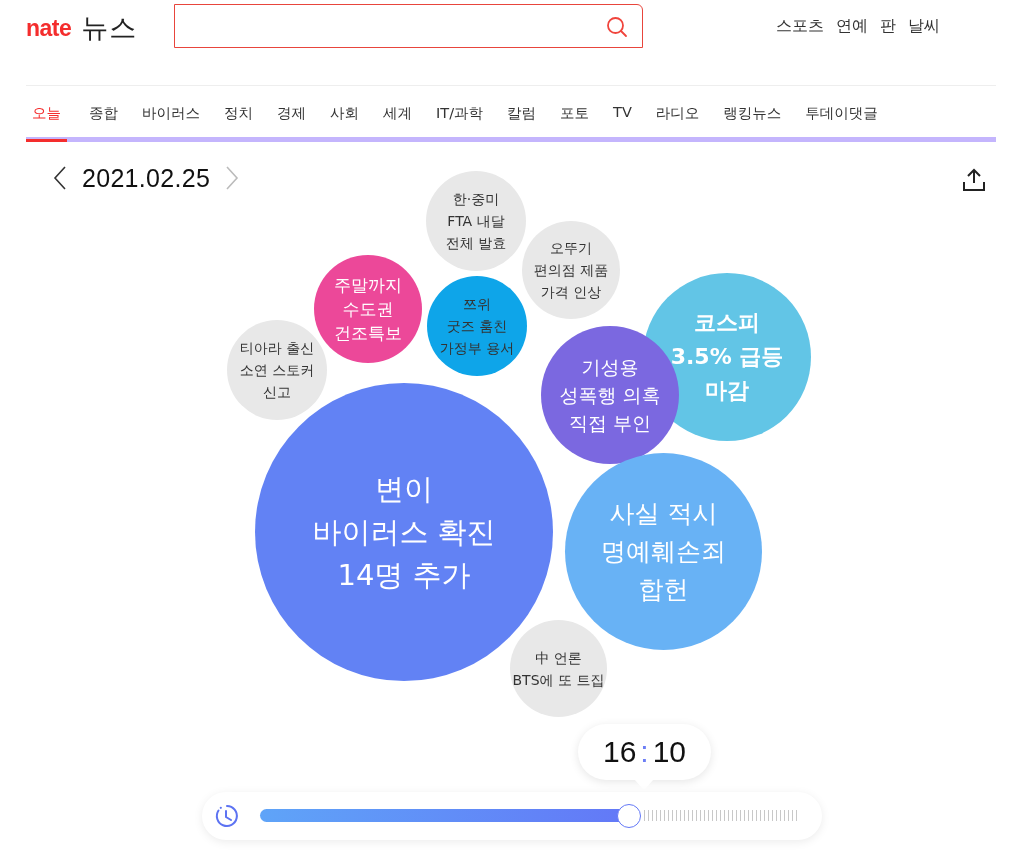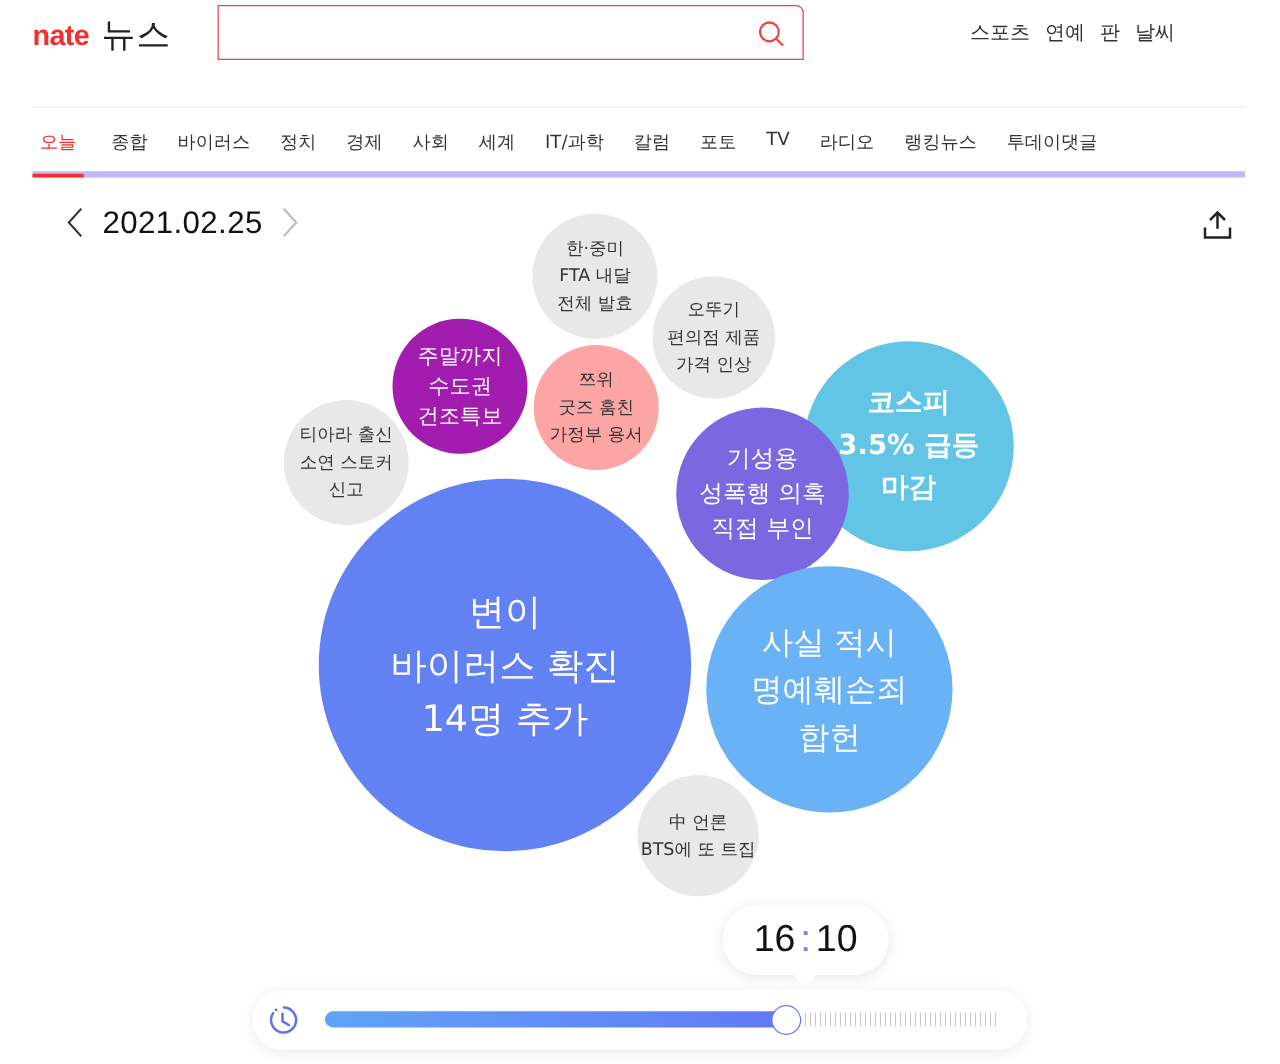--- a/index.html
+++ b/index.html
@@ -195,27 +195,27 @@
 FTA 내달
 전체 발효</span>
   </div>
 
   <div class="bubble b-gray" style="left:522px;top:221px;width:98px;height:98px;background:#e8e8e8;">
     <span>오뚜기
 편의점 제품
 가격 인상</span>
   </div>
 
-  <div class="bubble b-white" style="left:314px;top:255px;width:108px;height:108px;background:#a21caf;font-size:17px;line-height:24px;">
+  <div class="bubble b-white" style="left:314px;top:255px;width:108px;height:108px;background:#ec4899;font-size:17px;line-height:24px;">
     <span>주말까지
 수도권
 건조특보</span>
   </div>
 
-  <div class="bubble b-gray" style="left:427px;top:276px;width:100px;height:100px;background:#fca5a5;">
+  <div class="bubble b-gray" style="left:427px;top:276px;width:100px;height:100px;background:#0ea5e9;">
     <span>쯔위
 굿즈 훔친
 가정부 용서</span>
   </div>
 
   <div class="bubble b-gray" style="left:227px;top:320px;width:100px;height:100px;background:#e8e8e8;">
     <span>티아라 출신
 소연 스토커
 신고</span>
   </div>

